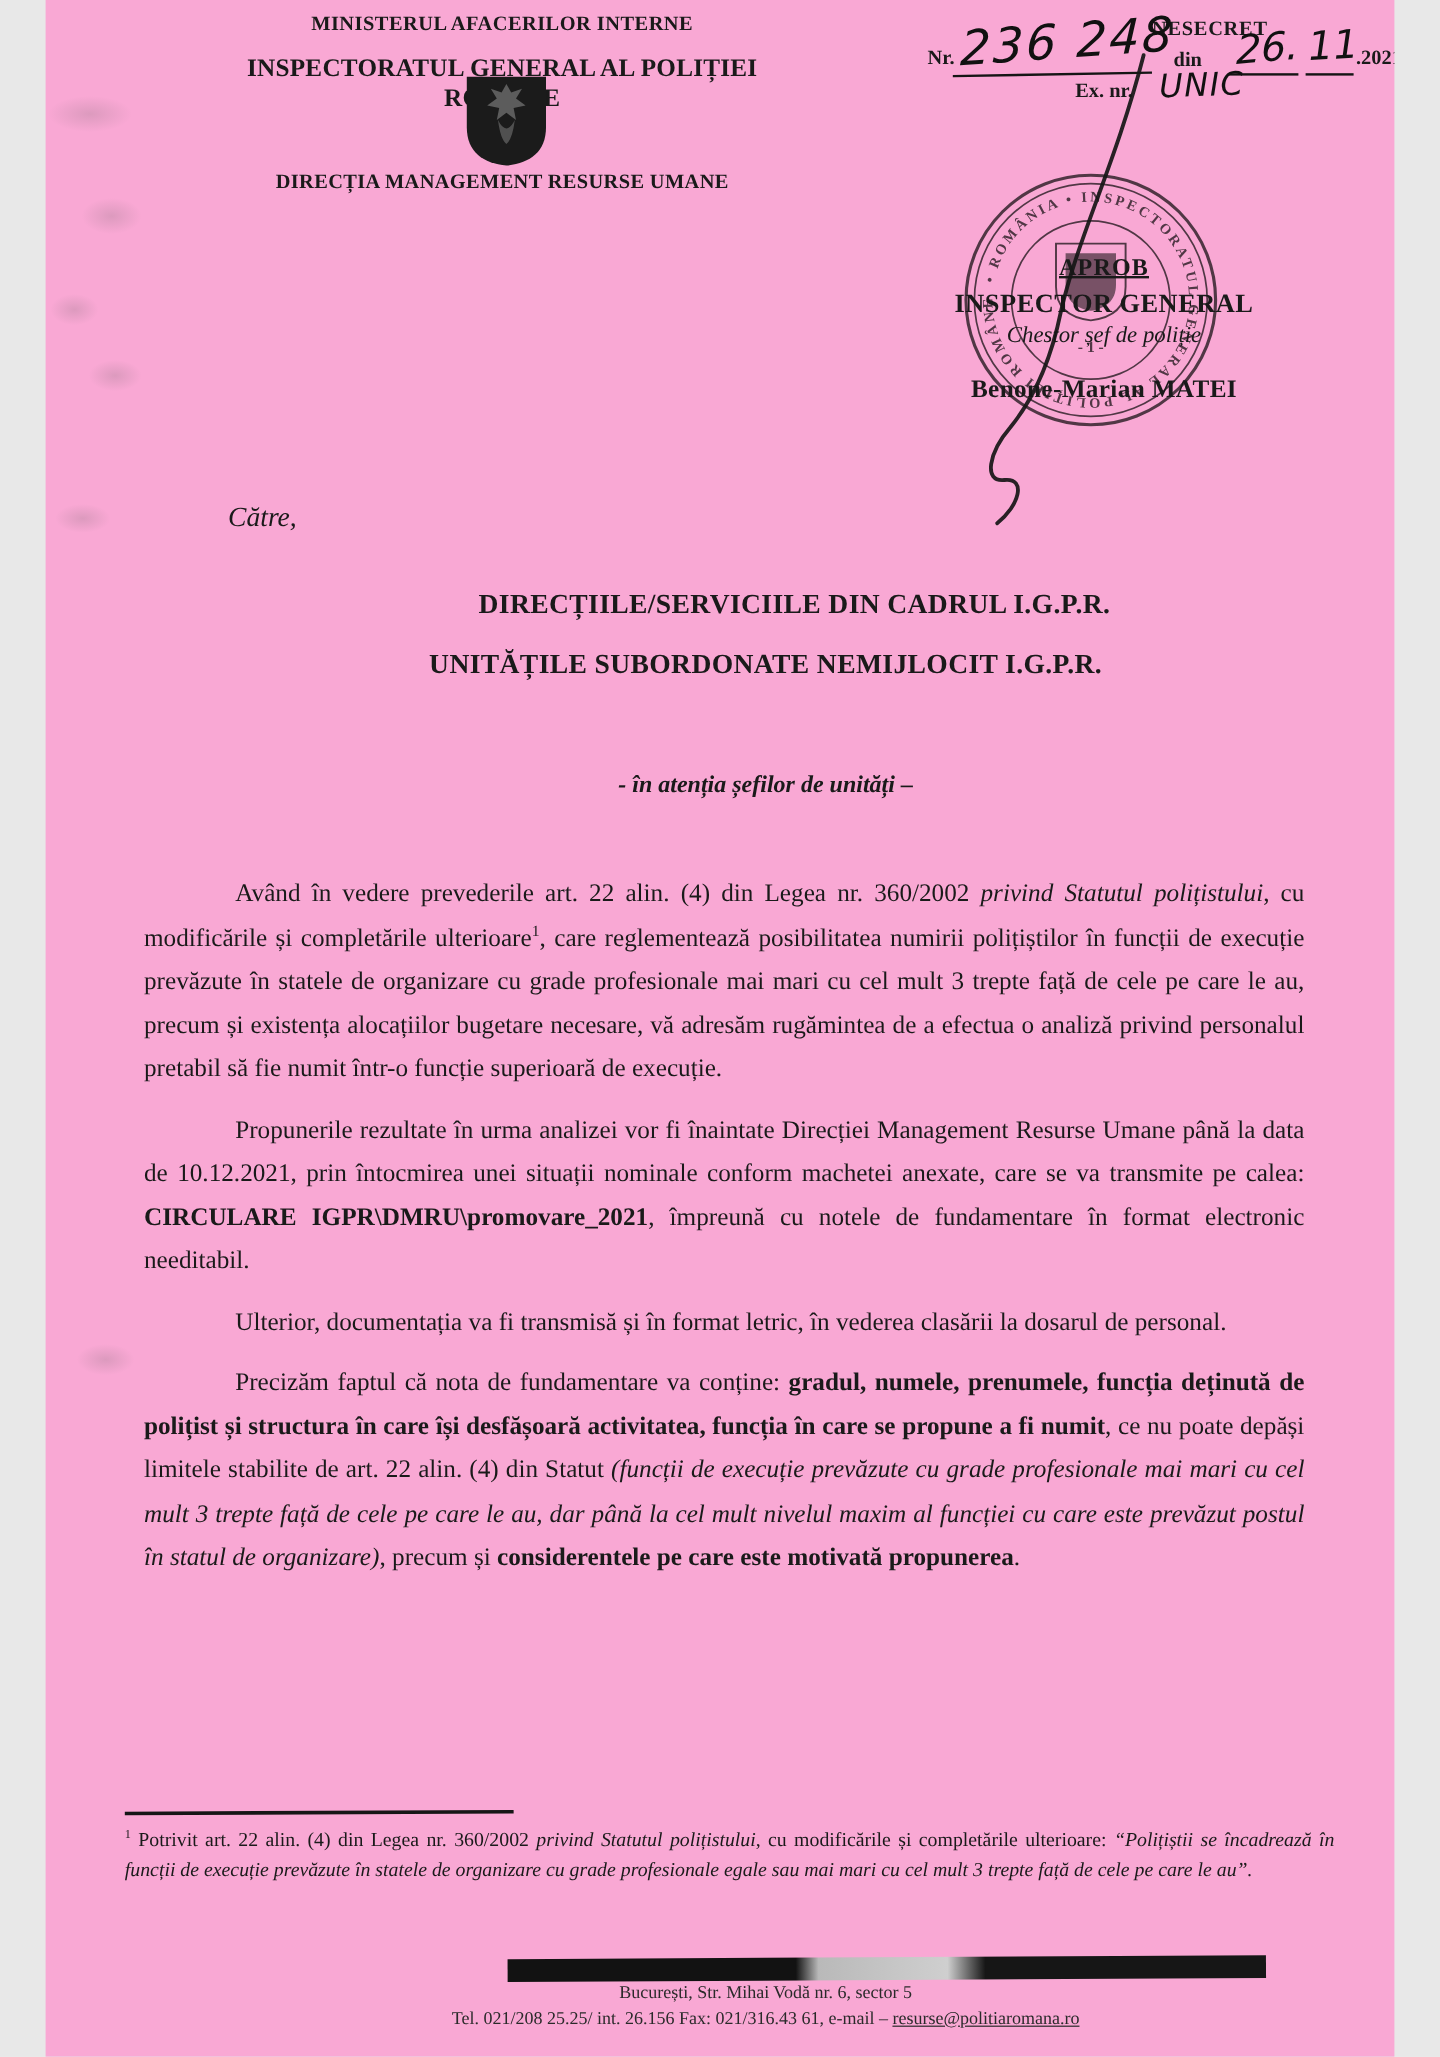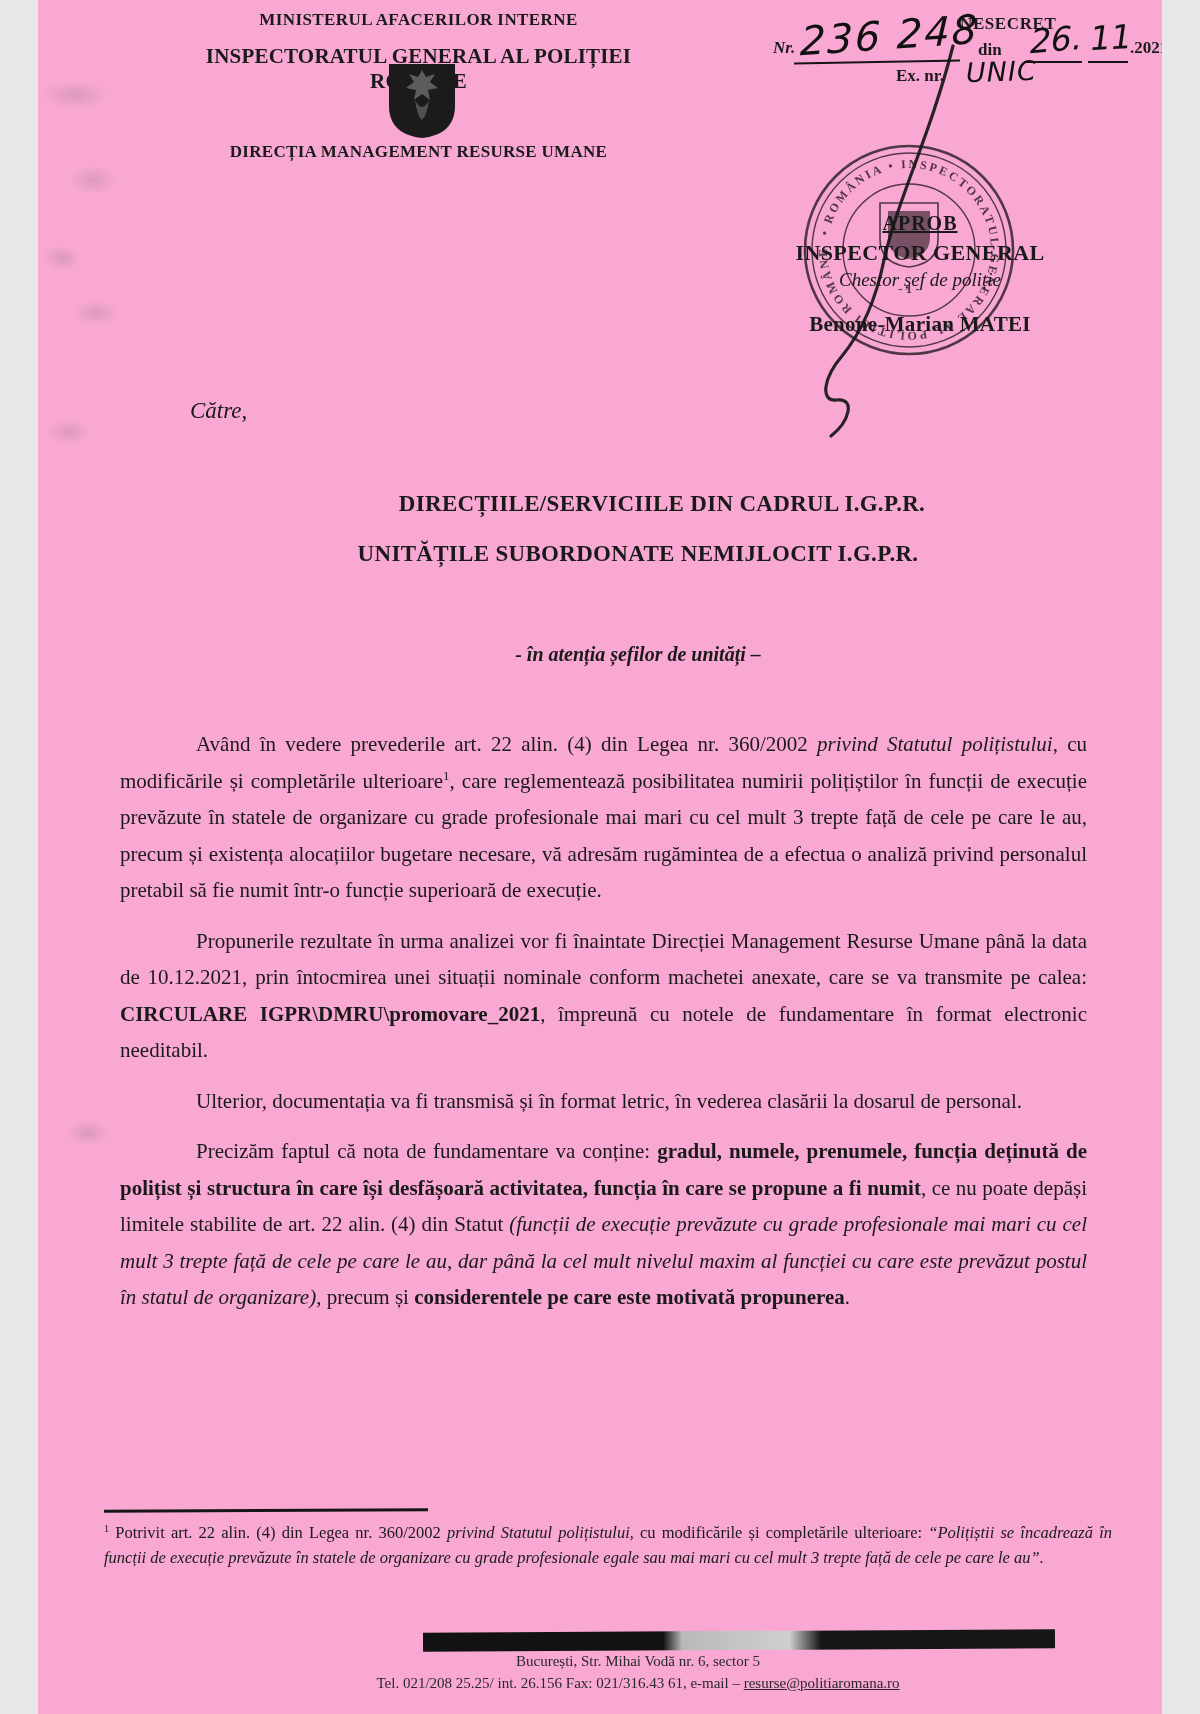--- a/index.html
+++ b/index.html
@@ -31,21 +31,21 @@
   
   .approval{position:absolute;left:742px;top:188px;width:280px;text-align:center;z-index:3;margin-top:24px;}
   .approval .aprob{font-size:20px;font-weight:bold;text-decoration:underline;letter-spacing:1px;}
   .approval .title{font-size:22px;font-weight:bold;margin-top:5px;letter-spacing:.4px;text-align:center;}
   .approval .rank{font-size:19px;font-style:italic;margin-top:3px;}
   .approval .name{font-size:21px;font-weight:bold;margin-top:21px;letter-spacing:.3px;}
   .stamp{position:absolute;left:762px;top:141px;width:218px;height:218px;z-index:2;opacity:.78;mix-blend-mode:multiply;}
   .signature{position:absolute;left:740px;top:18px;width:290px;height:440px;z-index:4;pointer-events:none;}
 
   
-  .salutation{position:absolute;left:152px;top:398px;font-style:italic;font-size:23px;}
+  .salutation{position:absolute;left:152px;top:418px;font-style:italic;font-size:23px;}
   .rcpt1{position:absolute;left:0;top:491px;width:1200px;text-align:center;font-weight:bold;font-size:23px;letter-spacing:.3px;padding-left:24px;}
   .rcpt2{position:absolute;left:0;top:541px;width:1200px;text-align:center;font-weight:bold;font-size:23px;letter-spacing:.3px;}
   .attention{position:absolute;left:0;top:595px;width:1200px;text-align:center;font-weight:bold;font-style:italic;font-size:20px;margin-top:48px;}
 
   
   .bodytxt{position:absolute;left:68px;top:712px;width:995px;font-size:21px;line-height:36.5px;text-align:justify;}
   .bodytxt p{margin:14px;text-indent:76px;}
   .s-i{font-style:italic;}
   .s-b{font-weight:bold;}
   sup{font-size:.62em;line-height:0;}
@@ -81,21 +81,21 @@
   <svg class="emblem" viewBox="0 0 74 78">
     <path d="M4,2 h66 v42 c0,21 -14,30 -33,32 c-19,-2 -33,-11 -33,-32 Z" fill="#1b1b1b"></path>
     <path d="M37,8 l-4,7 -9,-3 5,8 -8,6 10,2 -2,10 8,-6 8,6 -2,-10 10,-2 -8,-6 5,-8 -9,3 Z" fill="#e6e6e6" opacity="0.32"></path>
     <path d="M30,38 q7,14 14,0 q-2,16 -7,20 q-5,-4 -7,-20 Z" fill="#dcdcdc" opacity="0.28"></path>
   </svg>
 
   <div class="directorate">DIRECȚIA MANAGEMENT RESURSE UMANE</div>
 
   <div class="cls">NESECRET</div>
 
-  <span class="regword" style="left:735px;top:38px;font-style:italic;">Nr.</span>
+  <span class="regword" style="left:735px;top:38px;">Nr.</span>
   <span class="hand hand-num">236 248</span>
   <div class="uline" style="left:756px;top:61px;width:166px;transform:rotate(-1deg);"></div>
 
   <span class="regword" style="left:940px;top:40px;">din</span>
   <span class="hand hand-day">26.</span>
   <div class="uline" style="left:986px;top:61px;width:58px;"></div>
   <span class="hand hand-month">11</span>
   <div class="uline" style="left:1050px;top:61px;width:40px;"></div>
   <span class="regword" style="left:1092px;top:38px;">.2021</span>
 

